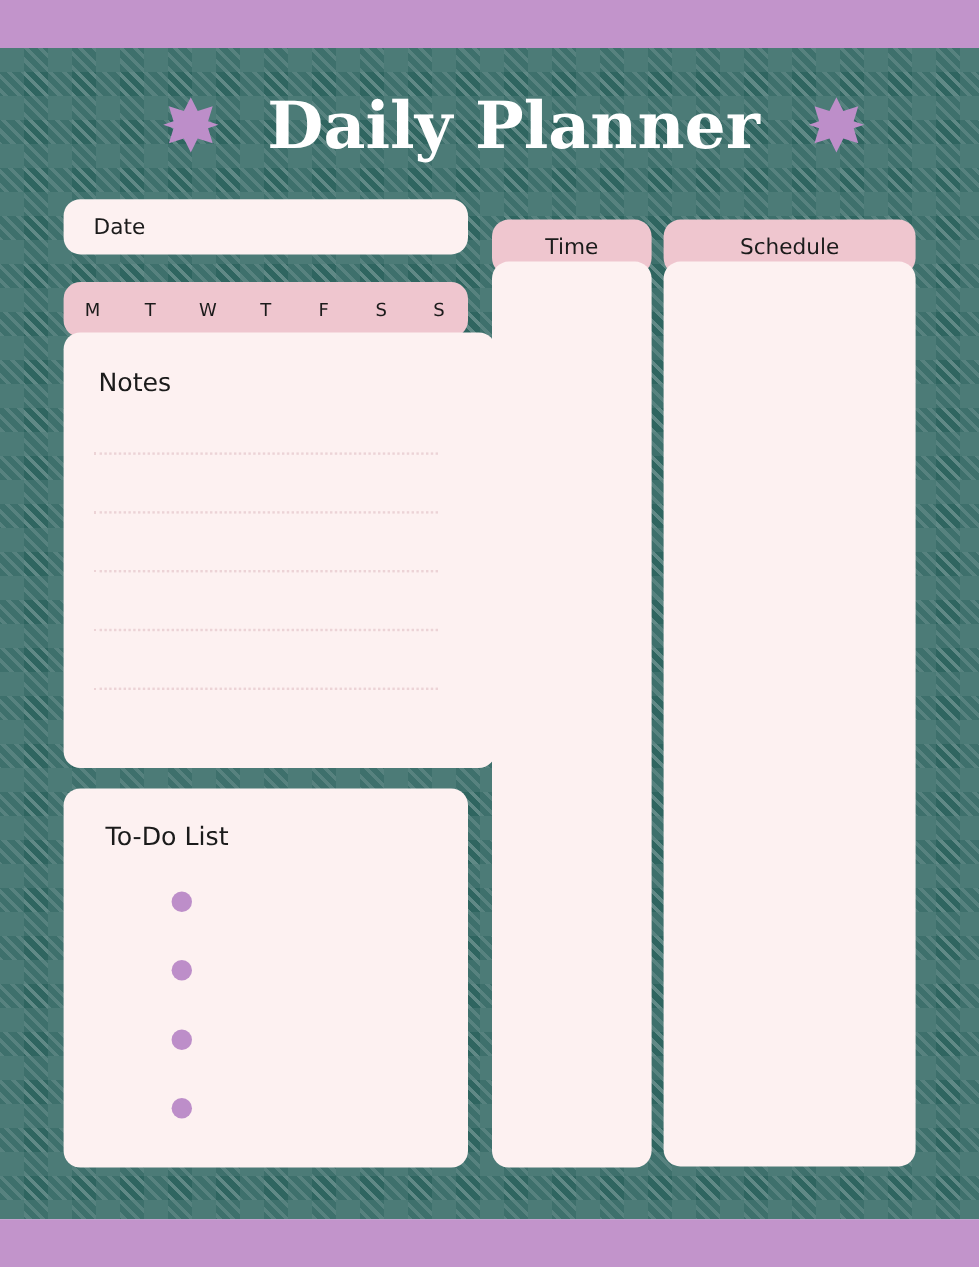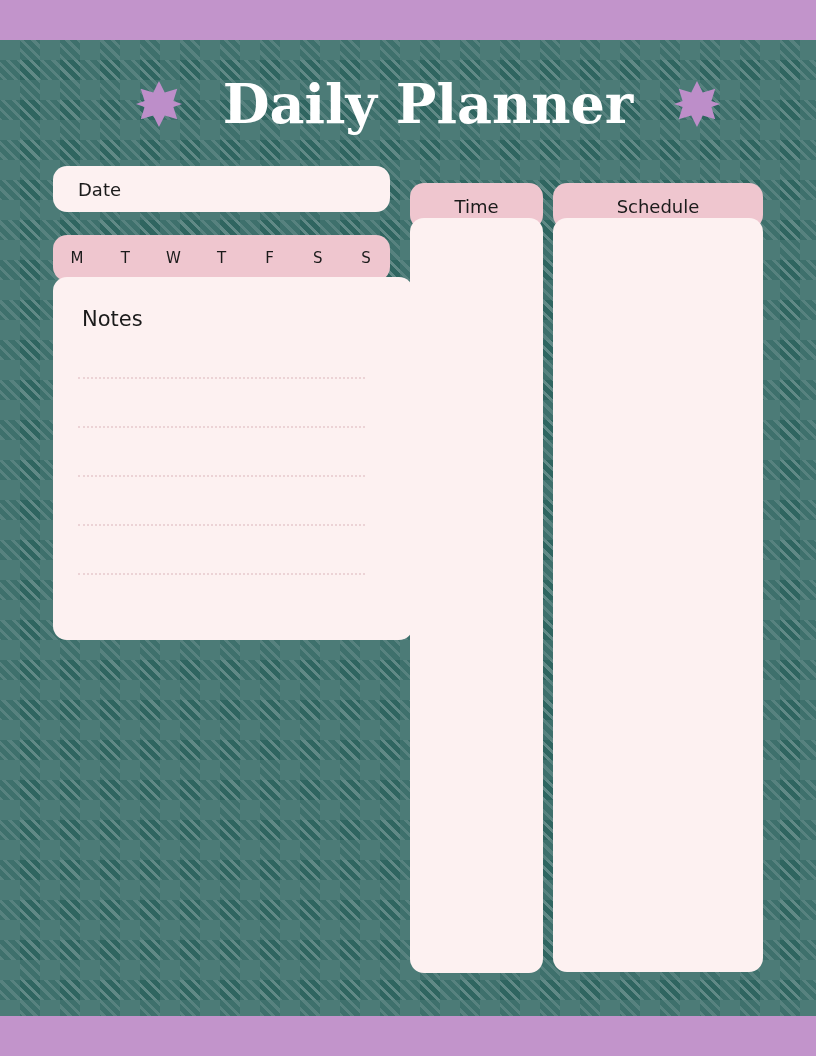--- a/index.html
+++ b/index.html
@@ -290,20 +290,27 @@
 
   <div class="card notes">
     <div class="section-title">Notes</div>
     <div class="note-line" style="top:100px;"></div>
     <div class="note-line" style="top:149px;"></div>
     <div class="note-line" style="top:198px;"></div>
     <div class="note-line" style="top:247px;"></div>
     <div class="note-line" style="top:296px;"></div>
   </div>
 
+  <div class="card todo">
+    <div class="todo-title">To-Do List</div>
+    <div class="todo-bullet" style="top:86px;"></div>
+    <div class="todo-bullet" style="top:143px;"></div>
+    <div class="todo-bullet" style="top:201px;"></div>
+    <div class="todo-bullet" style="top:258px;"></div>
+  </div>
 
   <div class="card card-pink time-head">
     <span class="col-head-label">Time</span>
   </div>
   <div class="card time-body"></div>
 
   <div class="card card-pink sched-head">
     <span class="col-head-label">Schedule</span>
   </div>
   <div class="card sched-body"></div>

